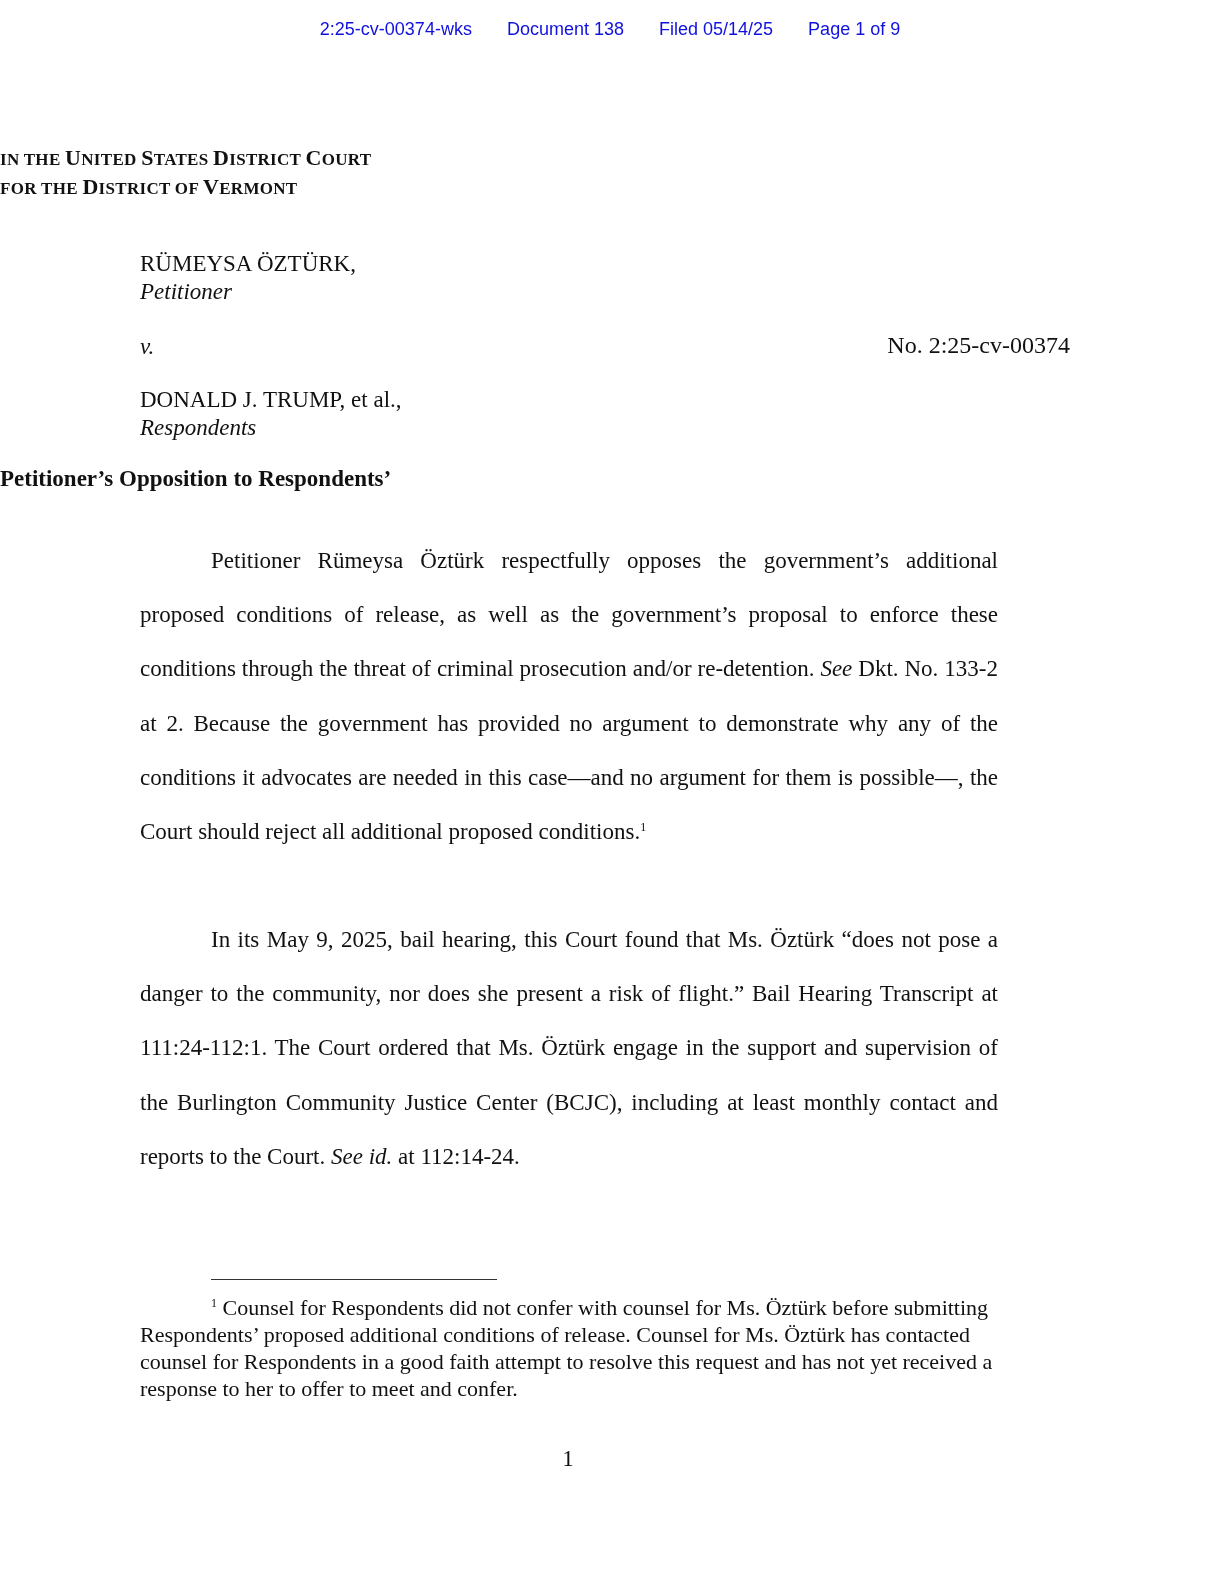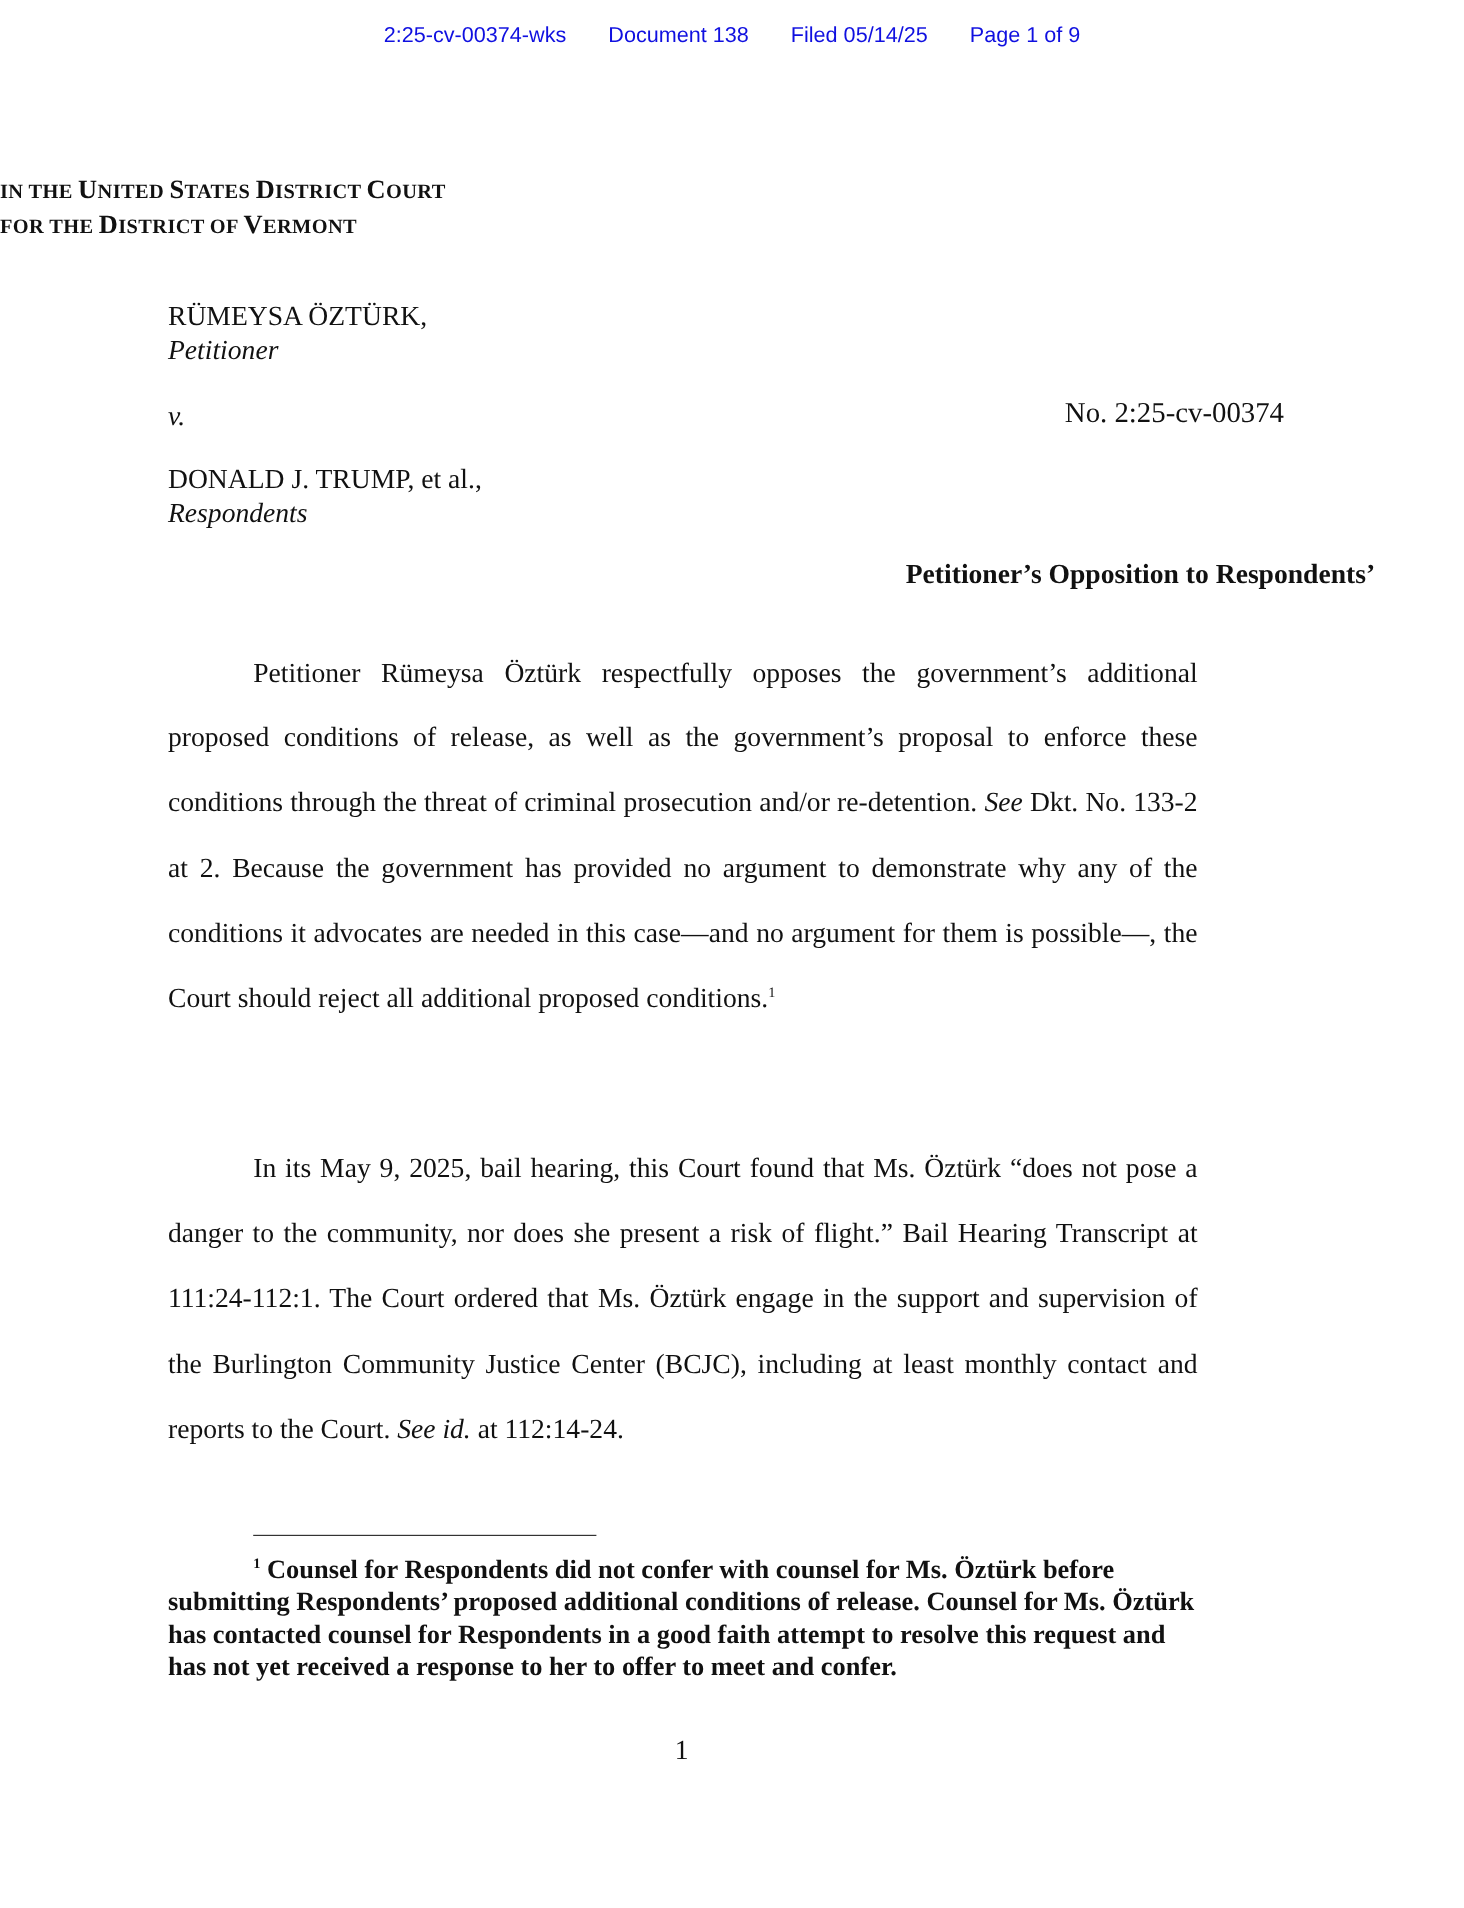--- a/index.html
+++ b/index.html
@@ -17,33 +17,33 @@
   .court .big { font-size: 22px; }
 
   .party { left: 140px; font-size: 23px; line-height: 28px; }
   .party b { font-weight: normal; }
   .party i { }
   .p1 { top: 250px; }
   .vs { top: 334px; left: 140px; font-style: italic; font-size: 23px; }
   .p2 { top: 386px; }
   .caseno { top: 332px; right: 150px; font-size: 24px; }
 
-  .title { top: 465px; left: 0; width: 1146px; text-align: right; font-weight: bold;
+  .title { top: 465px; left: 0; width: 1146px; text-align: left; font-weight: bold;
            font-size: 23px; line-height: 27px; }
 
   .body-text { left: 140px; width: 858px; font-size: 23px; line-height: 54.2px;
                text-align: justify; }
   .para1 { top: 534px; }
-  .para2 { top: 947px; }
+  .para2 { top: 913px; }
   .body-text p { margin: 0; text-indent: 71px; }
   sup { font-size: 12px; vertical-align: 8px; line-height: 0; }
 
   .fn-rule { top: 1279px; left: 211px; width: 286px; height: 0; border-top: 1.5px solid #333; }
   .footnote { top: 1294px; left: 140px; width: 860px; font-size: 22px; line-height: 27px; }
-  .footnote p { margin: 0; text-indent: 71px; font-weight: bold; }
+  .footnote p { margin: 0; text-indent: 71px; }
   .pagenum { top: 1446px; left: 0; width: 1136px; text-align: center; font-size: 23px; }
 </style>
 </head>
 <body>
 
 <div class="abs ecf-header">
   <span>2:25-cv-00374-wks</span>
   <span>Document 138</span>
   <span>Filed 05/14/25</span>
   <span>Page 1 of 9</span>

